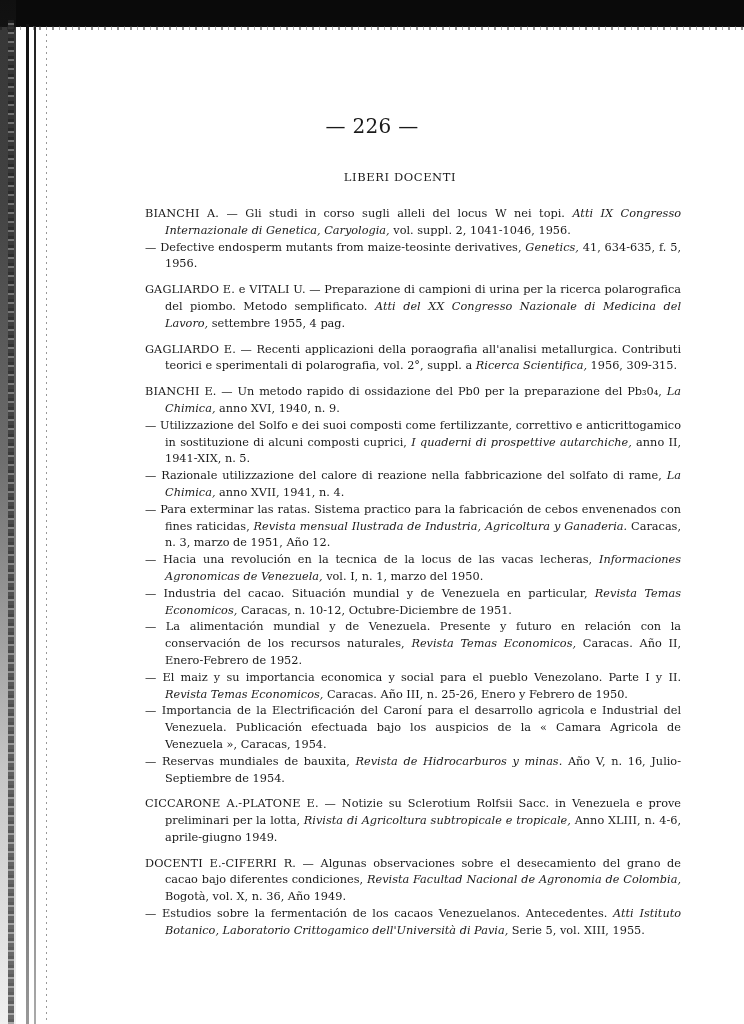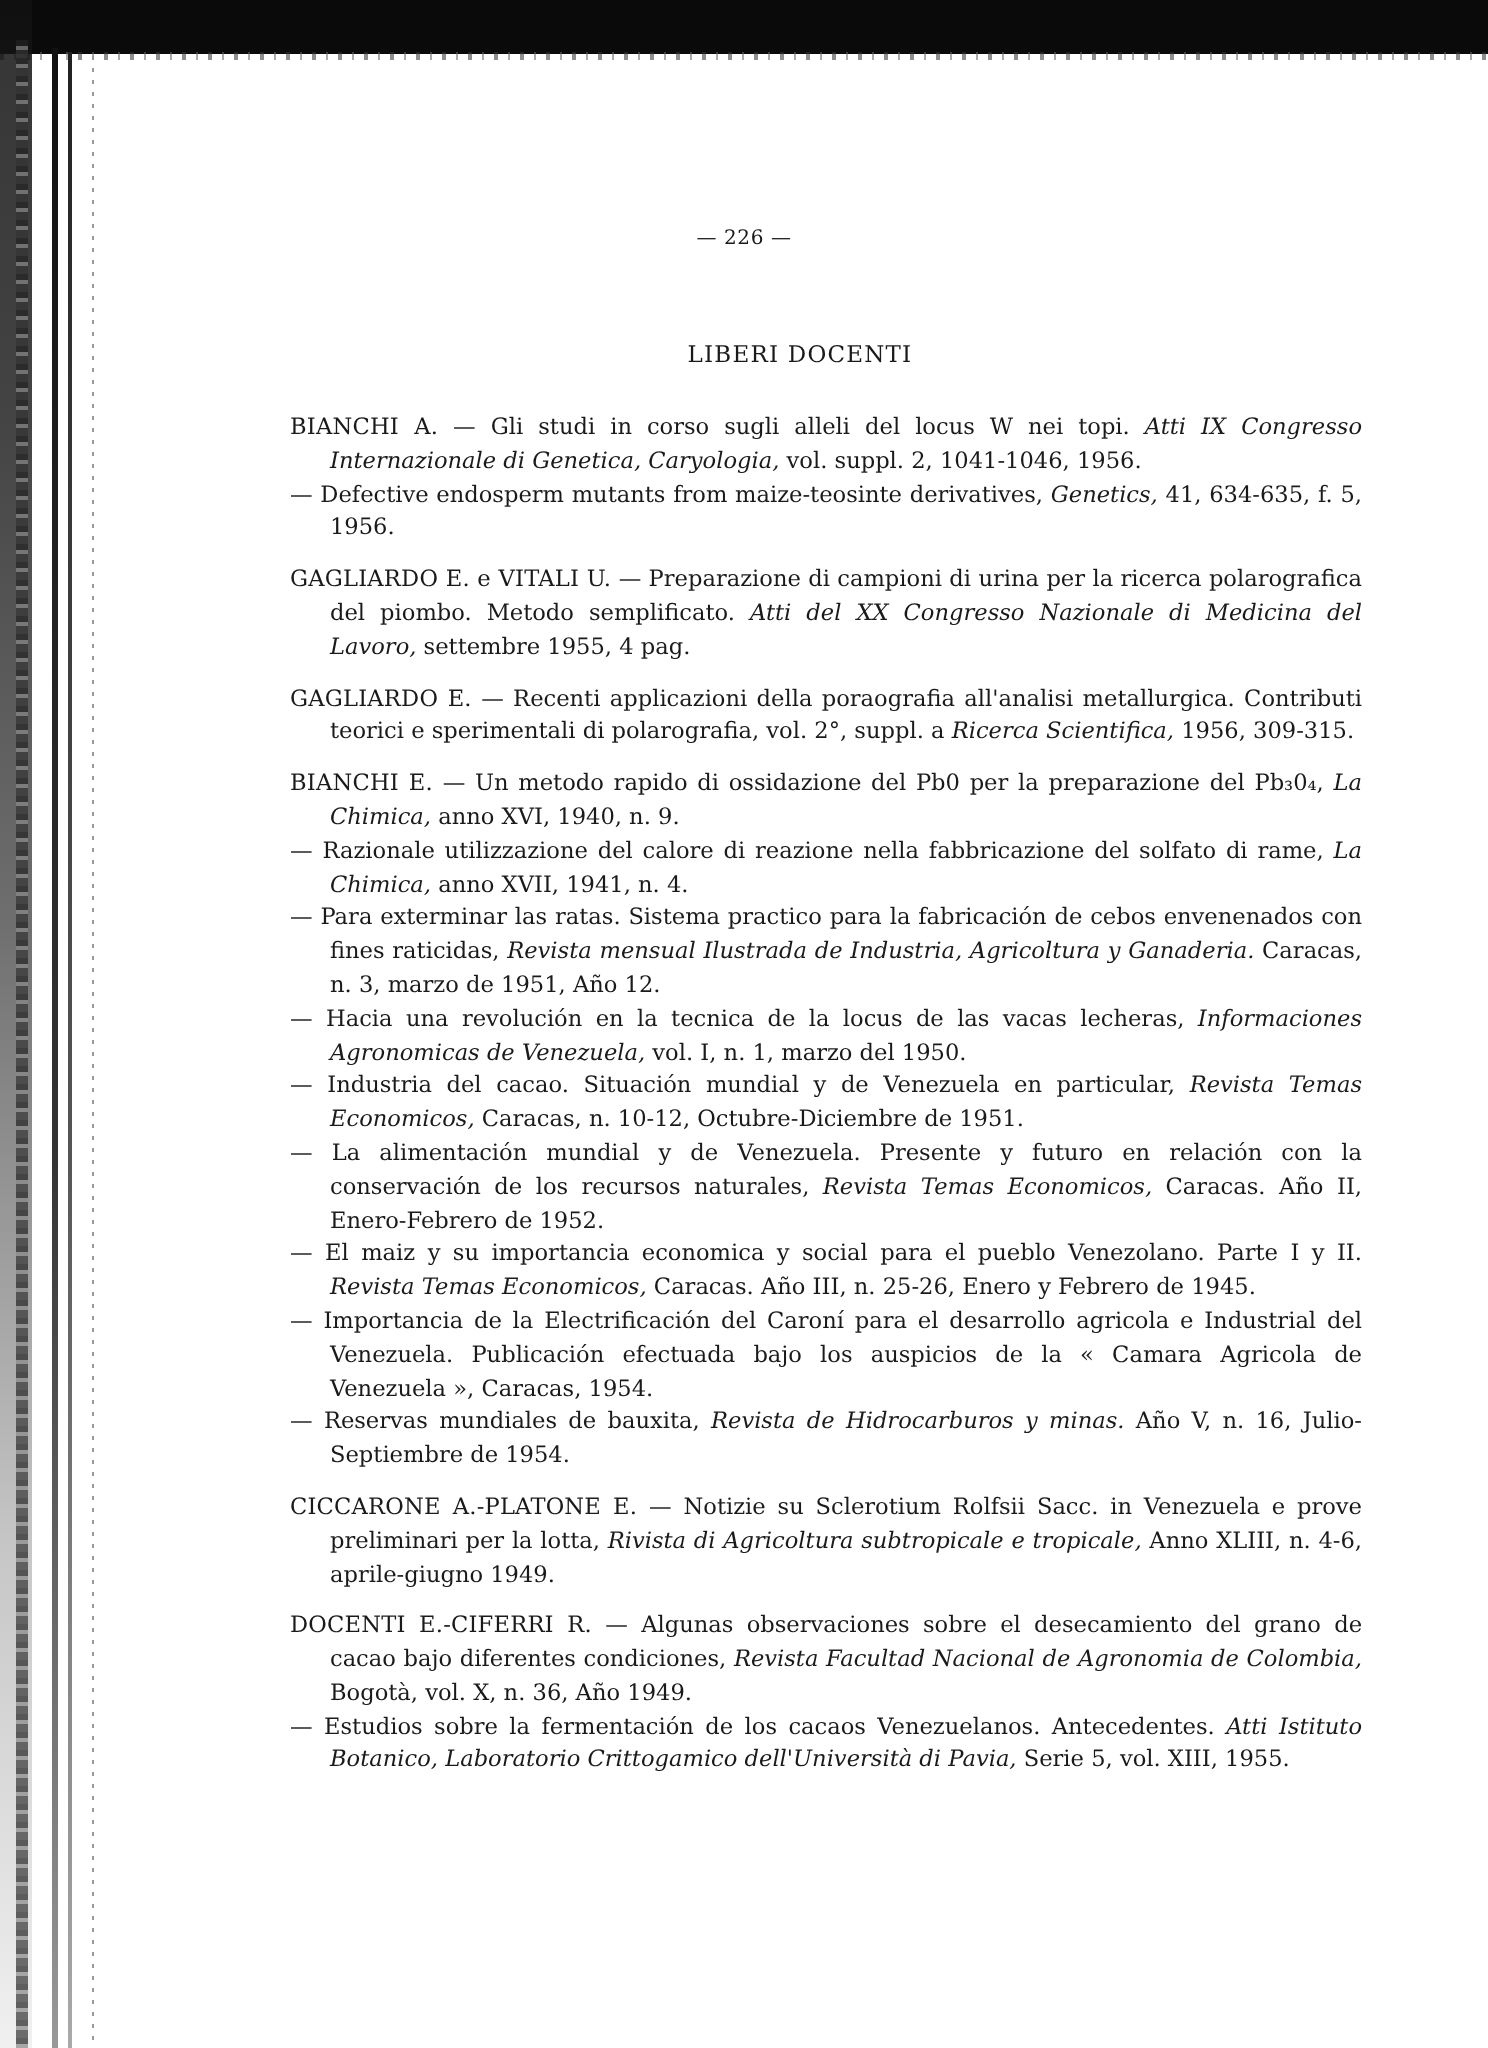--- a/index.html
+++ b/index.html
@@ -39,21 +39,21 @@
       position: absolute; left: 34px; top: 26px; width: 2px; height: 998px;
       background: linear-gradient(180deg, #222 0%, #555 55%, #aaa 100%);
     }
     .left-edge .line3 {
       position: absolute; left: 46px; top: 28px; width: 1px; height: 996px;
       background: repeating-linear-gradient(180deg, #999 0 2px, transparent 2px 6px);
     }
 
     .page-number {
       position: absolute; left: 0; width: 744px; top: 114px;
-      text-align: center; font-size: 10px; letter-spacing: .3px;
+      text-align: center; font-size: 20px; letter-spacing: .3px;
     }
     .section-title {
       position: absolute; left: 0; width: 800px; top: 170px;
       text-align: center; font-size: 11.5px; letter-spacing: .6px;
     }
     .entries {
       position: absolute; left: 145px; top: 206px; width: 536px;
       font-size: 11.3px; line-height: 16.8px;
     }
     .entry { margin: 0 0 9px 0; }
@@ -88,26 +88,27 @@
   <div class="entry">
     <div class="item"><span class="author">GAGLIARDO E. e VITALI U.</span> <span>— Preparazione di campioni di urina per la ricerca polarografica del piombo. Metodo semplificato. </span><i>Atti del XX Congresso Nazionale di Medicina del Lavoro,</i><span> settembre 1955, 4 pag.</span></div>
   </div>
 
   <div class="entry">
     <div class="item"><span class="author">GAGLIARDO E.</span> <span>— Recenti applicazioni della poraografia all'analisi metallurgica. Contributi teorici e sperimentali di polarografia, vol. 2°, suppl. a </span><i>Ricerca Scientifica,</i><span> 1956, 309-315.</span></div>
   </div>
 
   <div class="entry">
     <div class="item"><span class="author">BIANCHI E.</span> <span>— Un metodo rapido di ossidazione del Pb0 per la preparazione del Pb₃0₄, </span><i>La Chimica,</i><span> anno XVI, 1940, n. 9.</span></div>
+    <div class="item"><span>— Utilizzazione del Solfo e dei suoi composti come fertilizzante, correttivo e anticrittogamico in sostituzione di alcuni composti cuprici, </span><i>I quaderni di prospettive autarchiche,</i><span> anno II, 1941-XIX, n. 5.</span></div>
     <div class="item"><span>— Razionale utilizzazione del calore di reazione nella fabbricazione del solfato di rame, </span><i>La Chimica,</i><span> anno XVII, 1941, n. 4.</span></div>
     <div class="item"><span>— Para exterminar las ratas. Sistema practico para la fabricación de cebos envenenados con fines raticidas, </span><i>Revista mensual Ilustrada de Industria, Agricoltura y Ganaderia.</i><span> Caracas, n. 3, marzo de 1951, Año 12.</span></div>
     <div class="item"><span>— Hacia una revolución en la tecnica de la locus de las vacas lecheras, </span><i>Informaciones Agronomicas de Venezuela,</i><span> vol. I, n. 1, marzo del 1950.</span></div>
     <div class="item"><span>— Industria del cacao. Situación mundial y de Venezuela en particular, </span><i>Revista Temas Economicos,</i><span> Caracas, n. 10-12, Octubre-Diciembre de 1951.</span></div>
     <div class="item"><span>— La alimentación mundial y de Venezuela. Presente y futuro en relación con la conservación de los recursos naturales, </span><i>Revista Temas Economicos,</i><span> Caracas. Año II, Enero-Febrero de 1952.</span></div>
-    <div class="item"><span>— El maiz y su importancia economica y social para el pueblo Venezolano. Parte I y II. </span><i>Revista Temas Economicos,</i><span> Caracas. Año III, n. 25-26, Enero y Febrero de 1945.</span></div>
+    <div class="item"><span>— El maiz y su importancia economica y social para el pueblo Venezolano. Parte I y II. </span><i>Revista Temas Economicos,</i><span> Caracas. Año III, n. 25-26, Enero y Febrero de 1950.</span></div>
     <div class="item"><span>— Importancia de la Electrificación del Caroní para el desarrollo agricola e Industrial del Venezuela. Publicación efectuada bajo los auspicios de la « Camara Agricola de Venezuela », Caracas, 1954.</span><i></i><span></span></div>
     <div class="item"><span>— Reservas mundiales de bauxita, </span><i>Revista de Hidrocarburos y minas.</i><span> Año V, n. 16, Julio-Septiembre de 1954.</span></div>
   </div>
 
   <div class="entry">
     <div class="item"><span class="author">CICCARONE A.-PLATONE E.</span> <span>— Notizie su Sclerotium Rolfsii Sacc. in Venezuela e prove preliminari per la lotta, </span><i>Rivista di Agricoltura subtropicale e tropicale,</i><span> Anno XLIII, n. 4-6, aprile-giugno 1949.</span></div>
   </div>
 
   <div class="entry">
     <div class="item"><span class="author">DOCENTI E.-CIFERRI R.</span> <span>— Algunas observaciones sobre el desecamiento del grano de cacao bajo diferentes condiciones, </span><i>Revista Facultad Nacional de Agronomia de Colombia,</i><span> Bogotà, vol. X, n. 36, Año 1949.</span></div>

